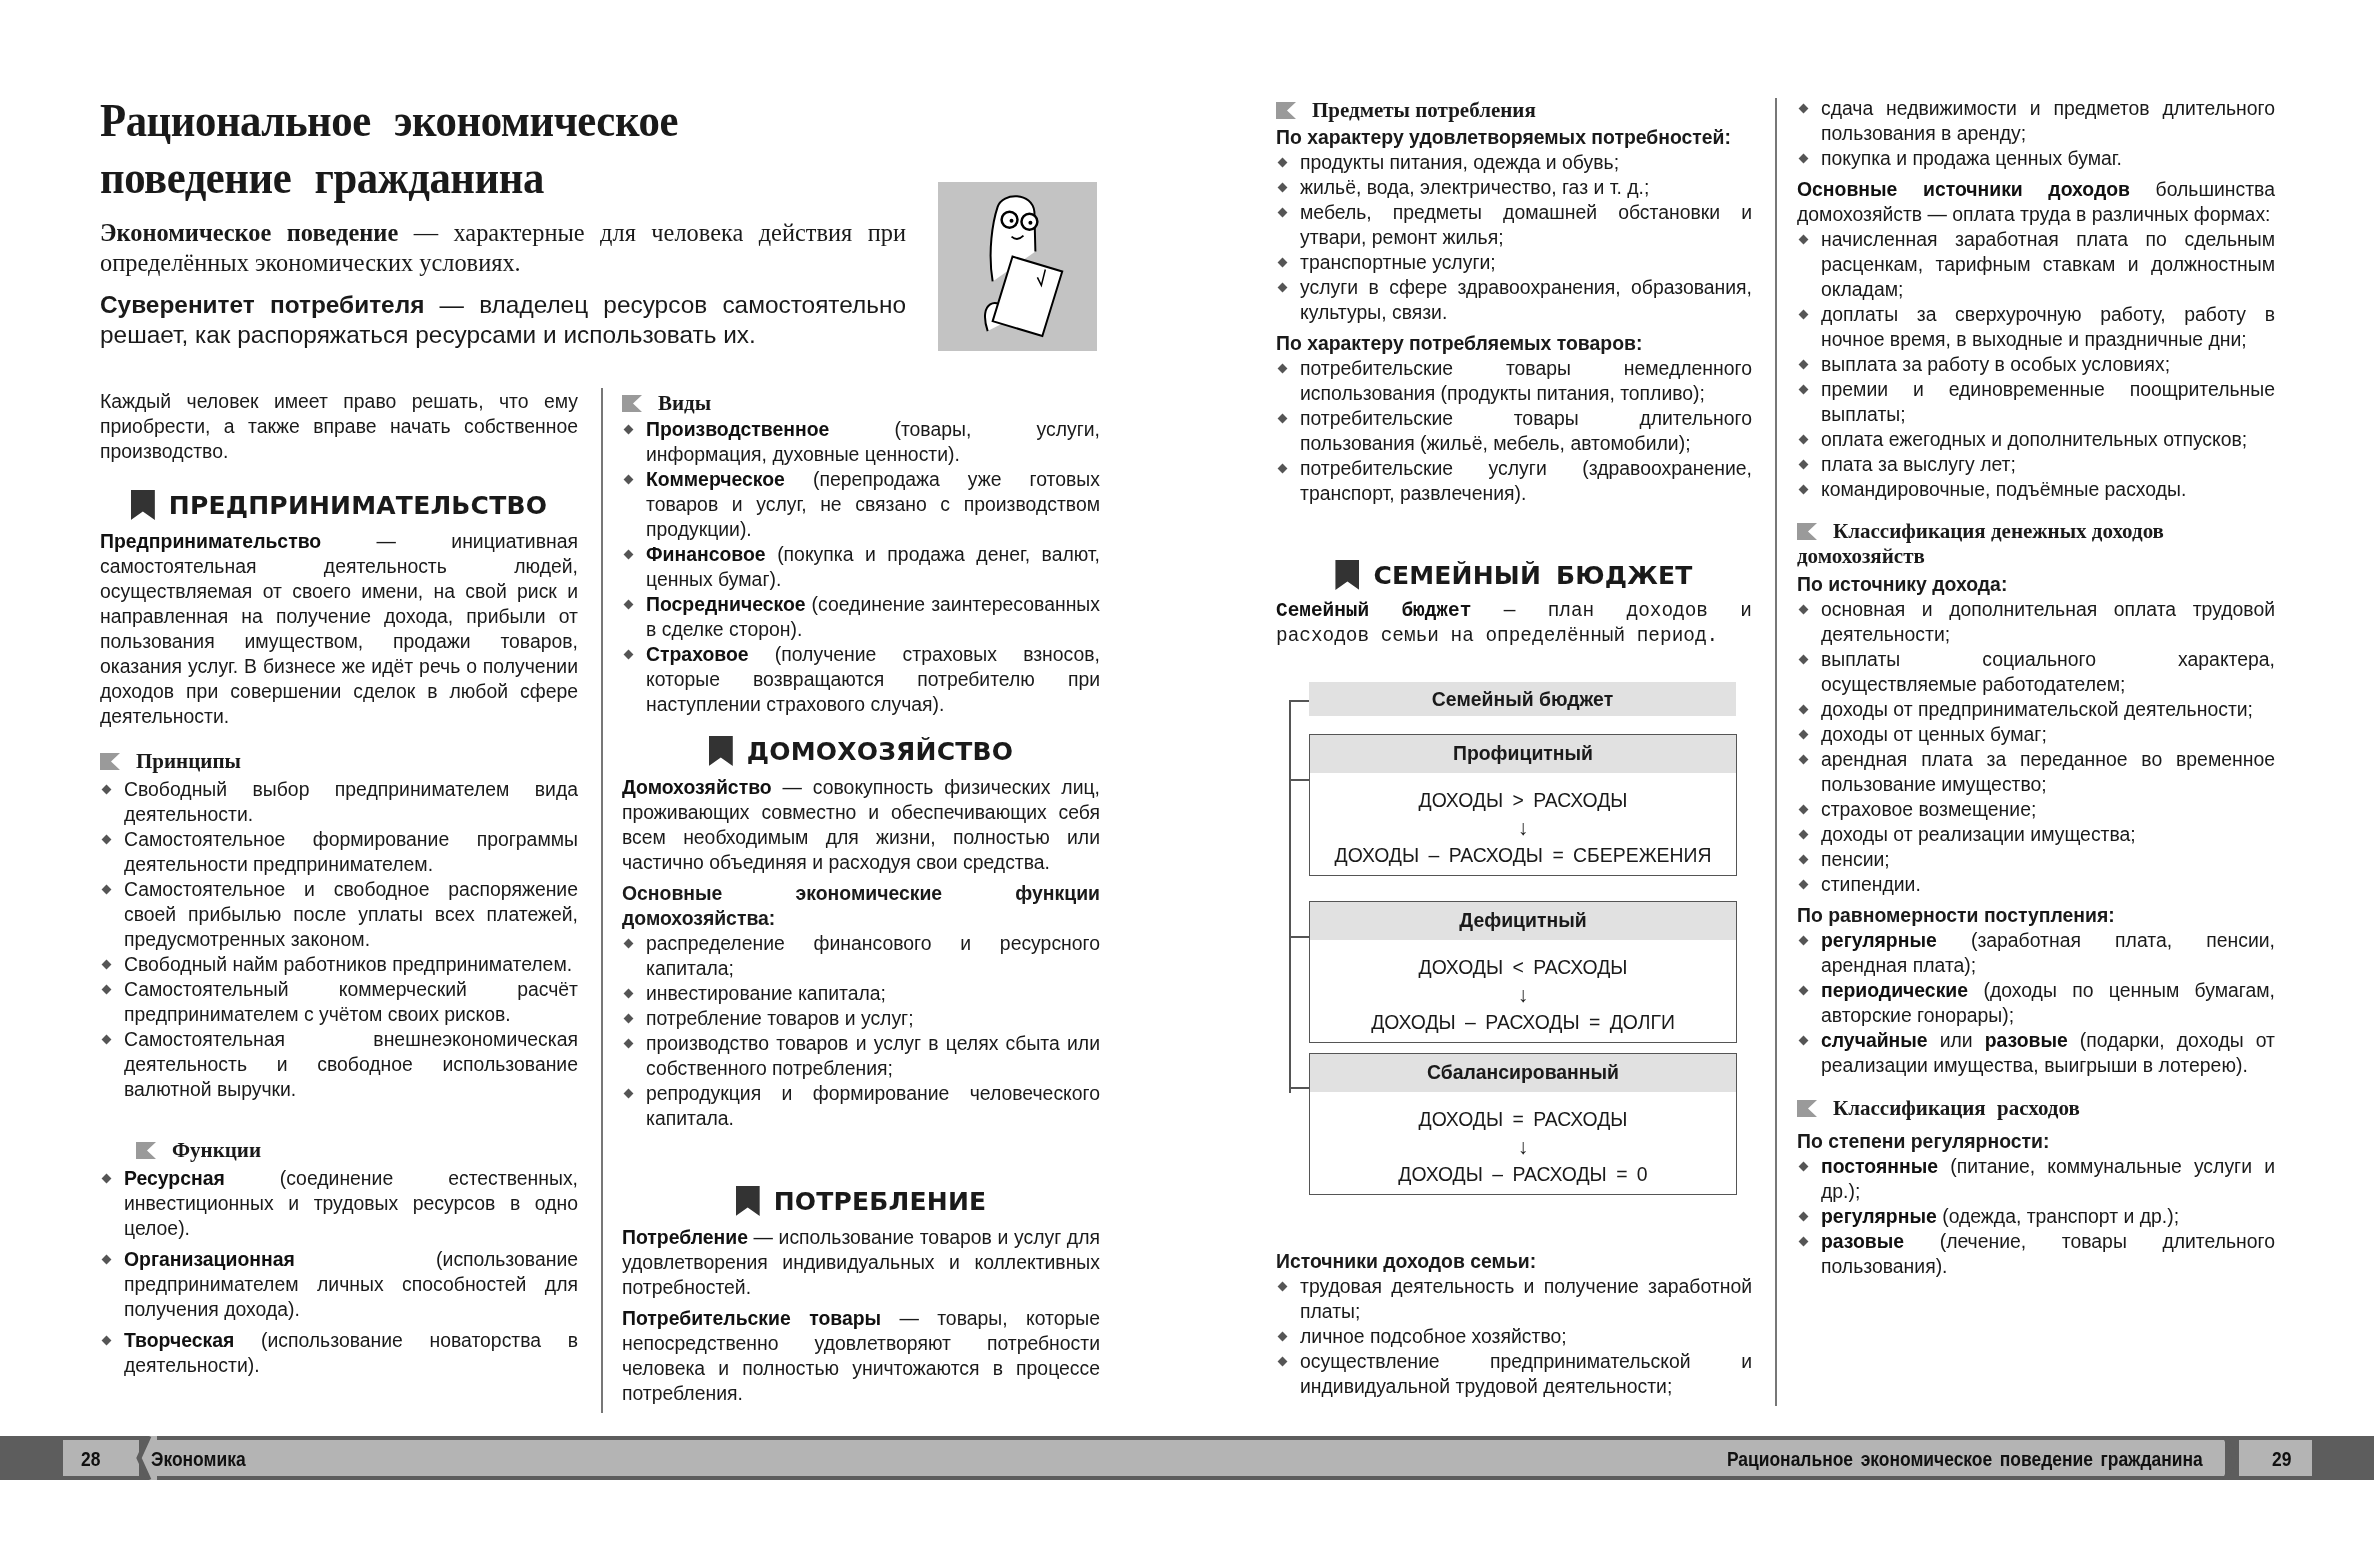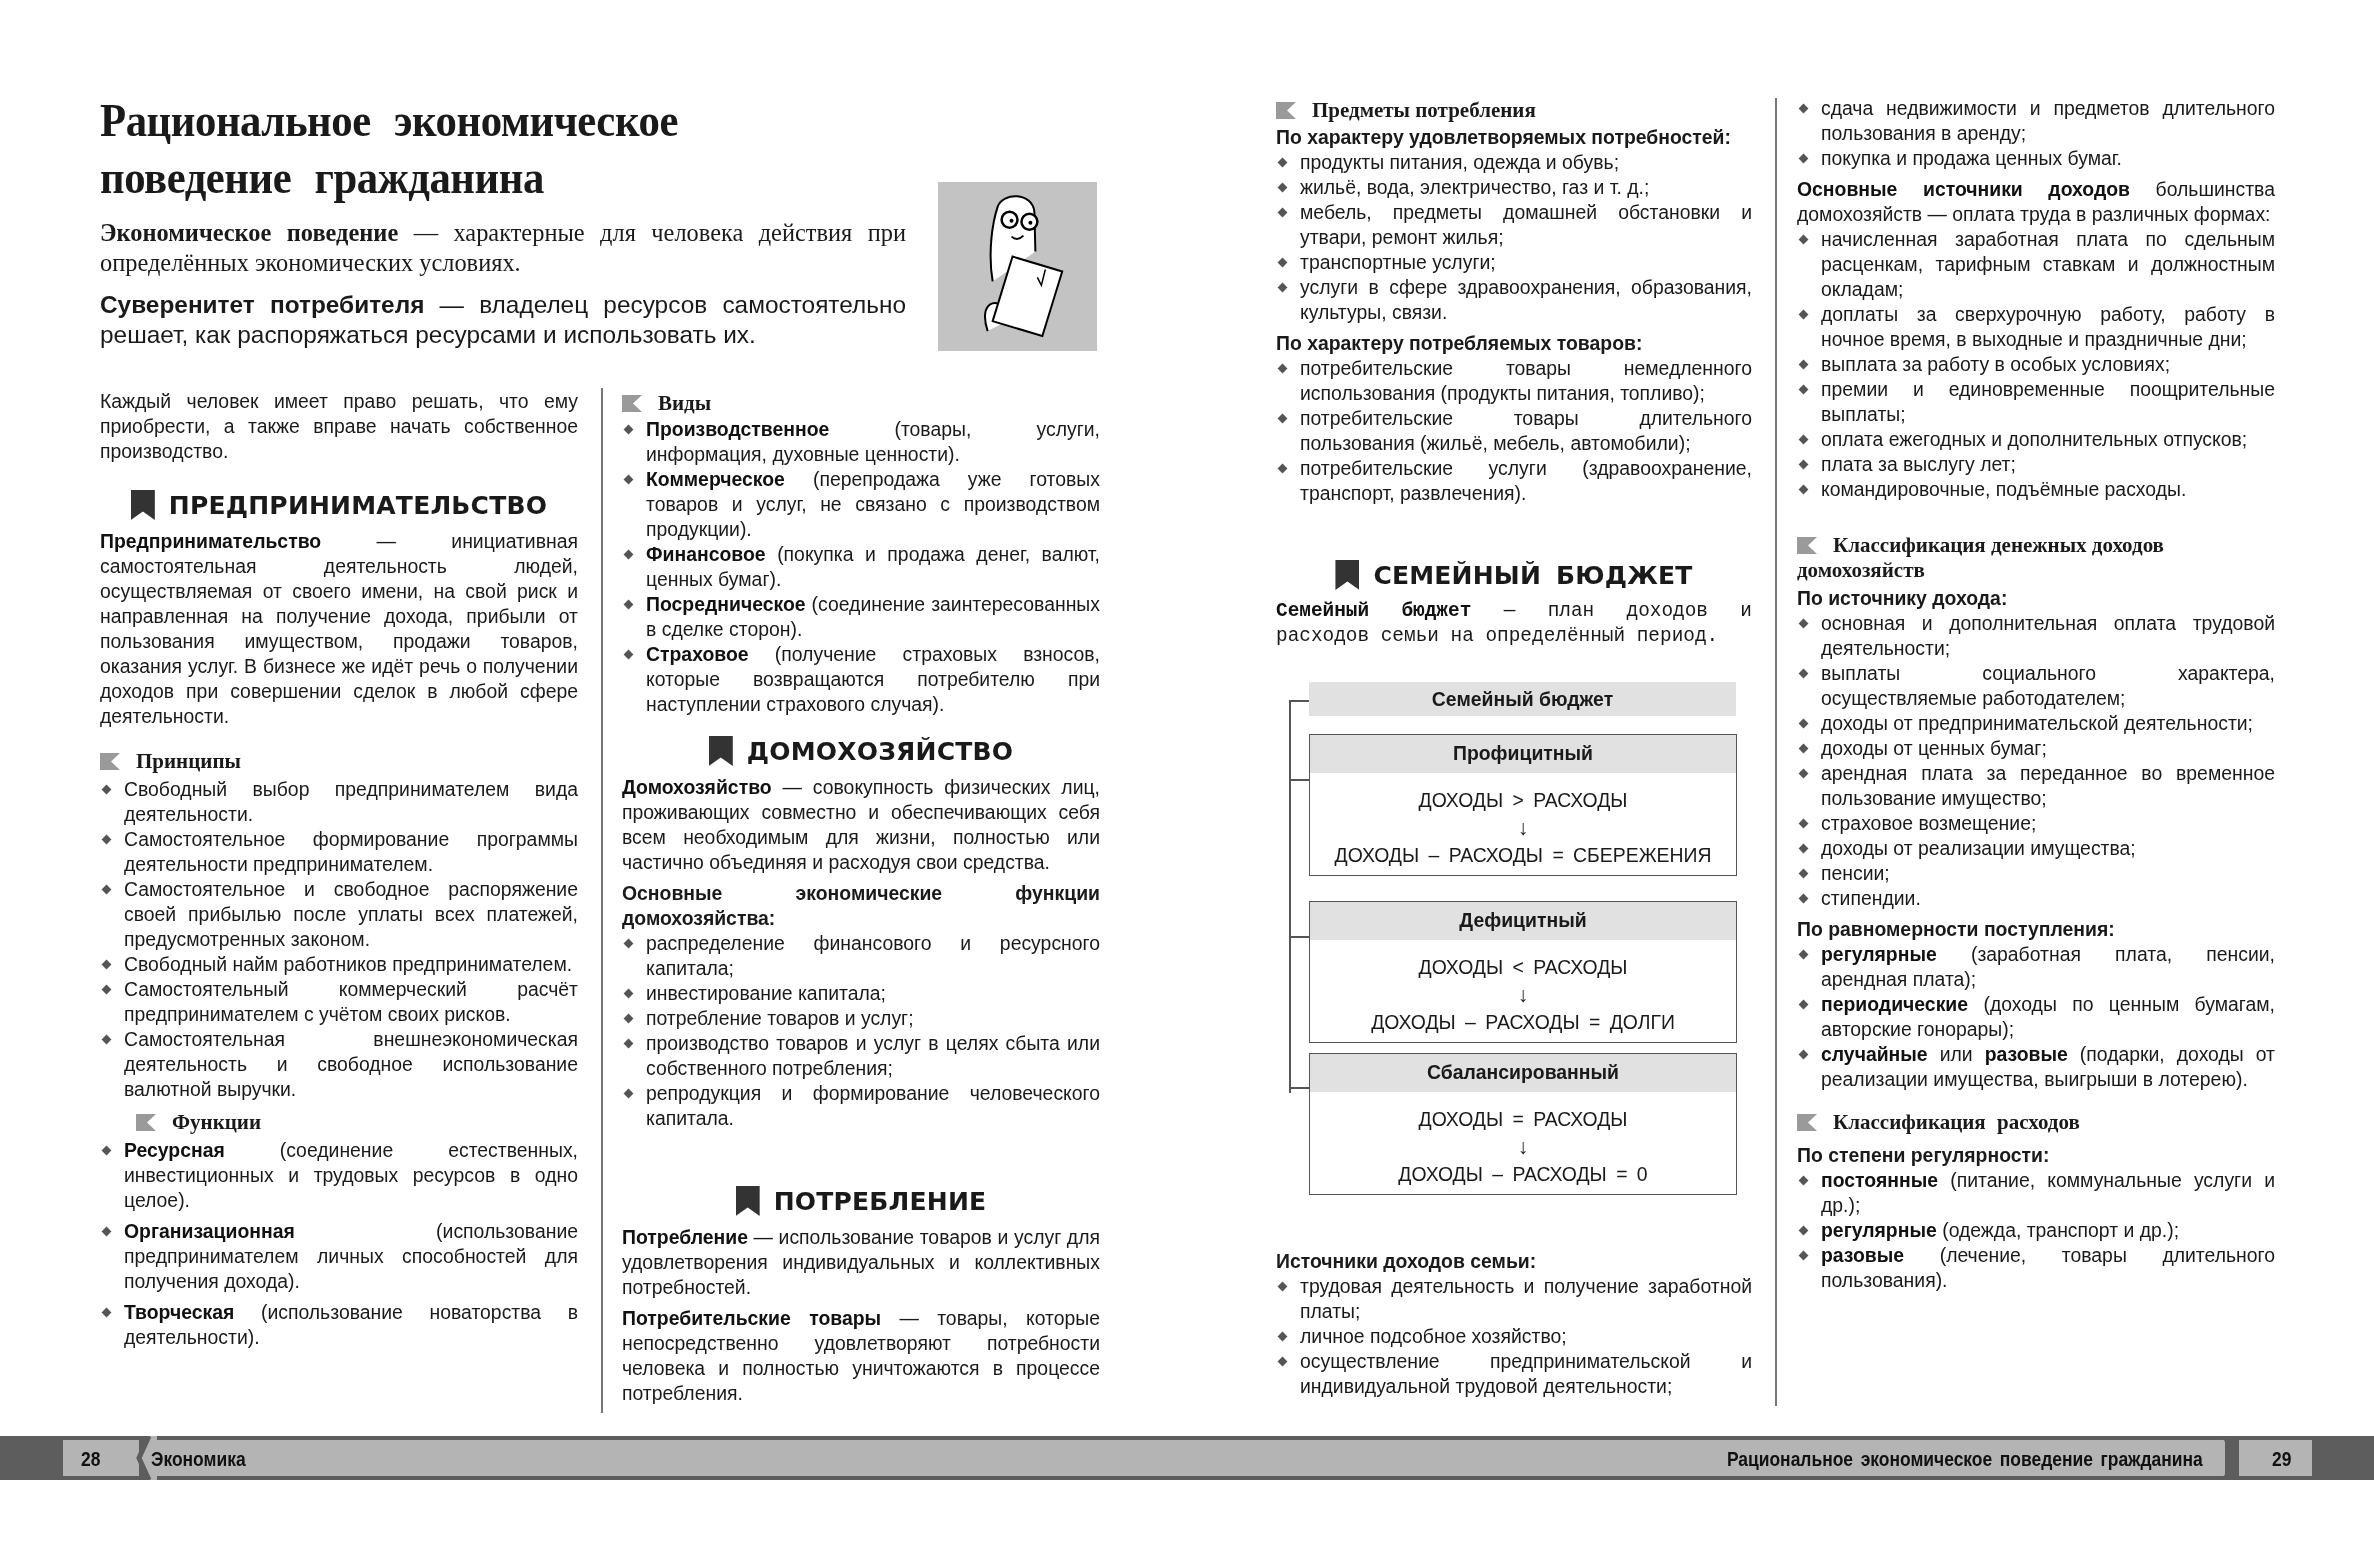--- a/index.html
+++ b/index.html
@@ -94,21 +94,21 @@
   </div>
   <ul class="bl" style="margin-top:3px;">
     <li>Свободный выбор предпринимателем вида деятельности.</li>
     <li>Самостоятельное формирование программы деятельности предпринимателем.</li>
     <li>Самостоятельное и свободное распоряжение своей прибылью после уплаты всех платежей, предусмотренных законом.</li>
     <li>Свободный найм работников предпринимателем.</li>
     <li>Самостоятельный коммерческий расчёт предпринимателем с учётом своих рисков.</li>
     <li>Самостоятельная внешнеэкономическая деятельность и свободное использование валютной выручки.</li>
   </ul>
 
-  <div class="sub-h" style="margin-top:8px;padding-left:36px;">
+  <div class="sub-h" style="margin-top:36px;padding-left:36px;">
     <span class="flag"></span>
     <span>Функции</span>
   </div>
   <ul class="bl" style="margin-top:3px;">
     <li style="margin-bottom:6px;"><b>Ресурсная</b><span> (соединение естественных, инвестиционных и трудовых ресурсов в одно целое).</span></li>
     <li style="margin-bottom:6px;"><b>Организационная</b><span> (использование предпринимателем личных способностей для получения дохода).</span></li>
     <li><b>Творческая</b><span> (использование новаторства в деятельности).</span></li>
   </ul>
 </div>
 
@@ -228,21 +228,21 @@
   <ul class="bl">
     <li>начисленная заработная плата по сдельным расценкам, тарифным ставкам и должностным окладам;</li>
     <li>доплаты за сверхурочную работу, работу в ночное время, в выходные и праздничные дни;</li>
     <li>выплата за работу в особых условиях;</li>
     <li>премии и единовременные поощрительные выплаты;</li>
     <li>оплата ежегодных и дополнительных отпусков;</li>
     <li>плата за выслугу лет;</li>
     <li>командировочные, подъёмные расходы.</li>
   </ul>
 
-  <div class="sub-h wrap" style="margin-top:31px;">
+  <div class="sub-h wrap" style="margin-top:17px;">
     <span class="flag"></span><span>Классификация денежных доходов домохозяйств</span>
   </div>
   <p class="bhead" style="margin-top:3px;">По источнику дохода:</p>
   <ul class="bl">
     <li>основная и дополнительная оплата трудовой деятельности;</li>
     <li>выплаты социального характера, осуществляемые работодателем;</li>
     <li>доходы от предпринимательской деятельности;</li>
     <li>доходы от ценных бумаг;</li>
     <li>арендная плата за переданное во временное пользование имущество;</li>
     <li>страховое возмещение;</li>

